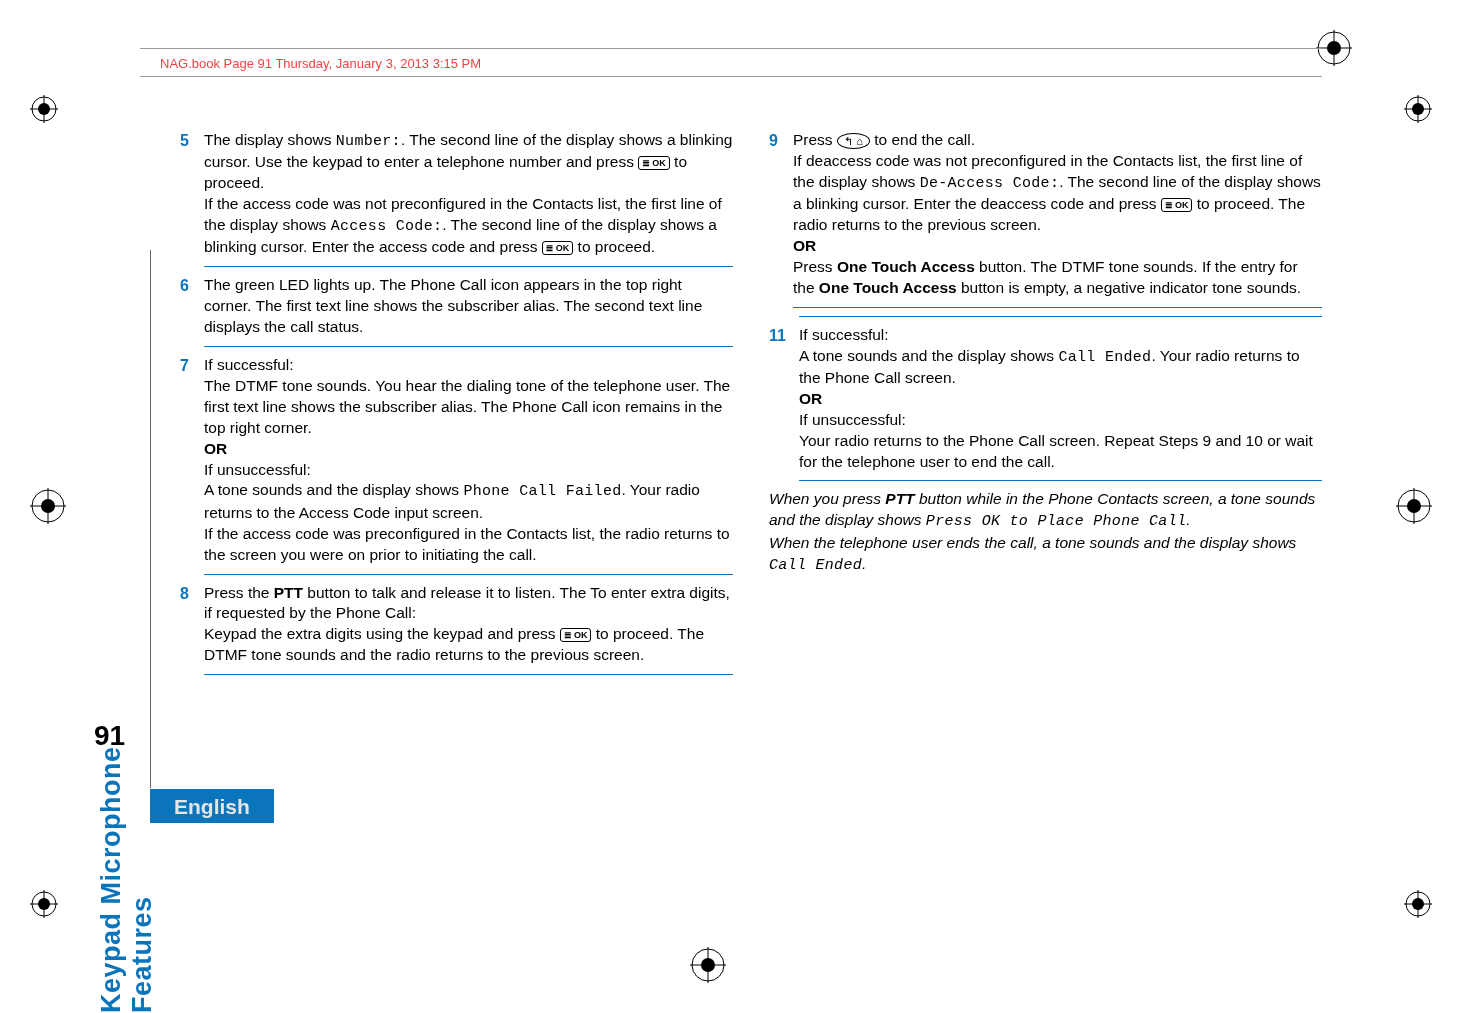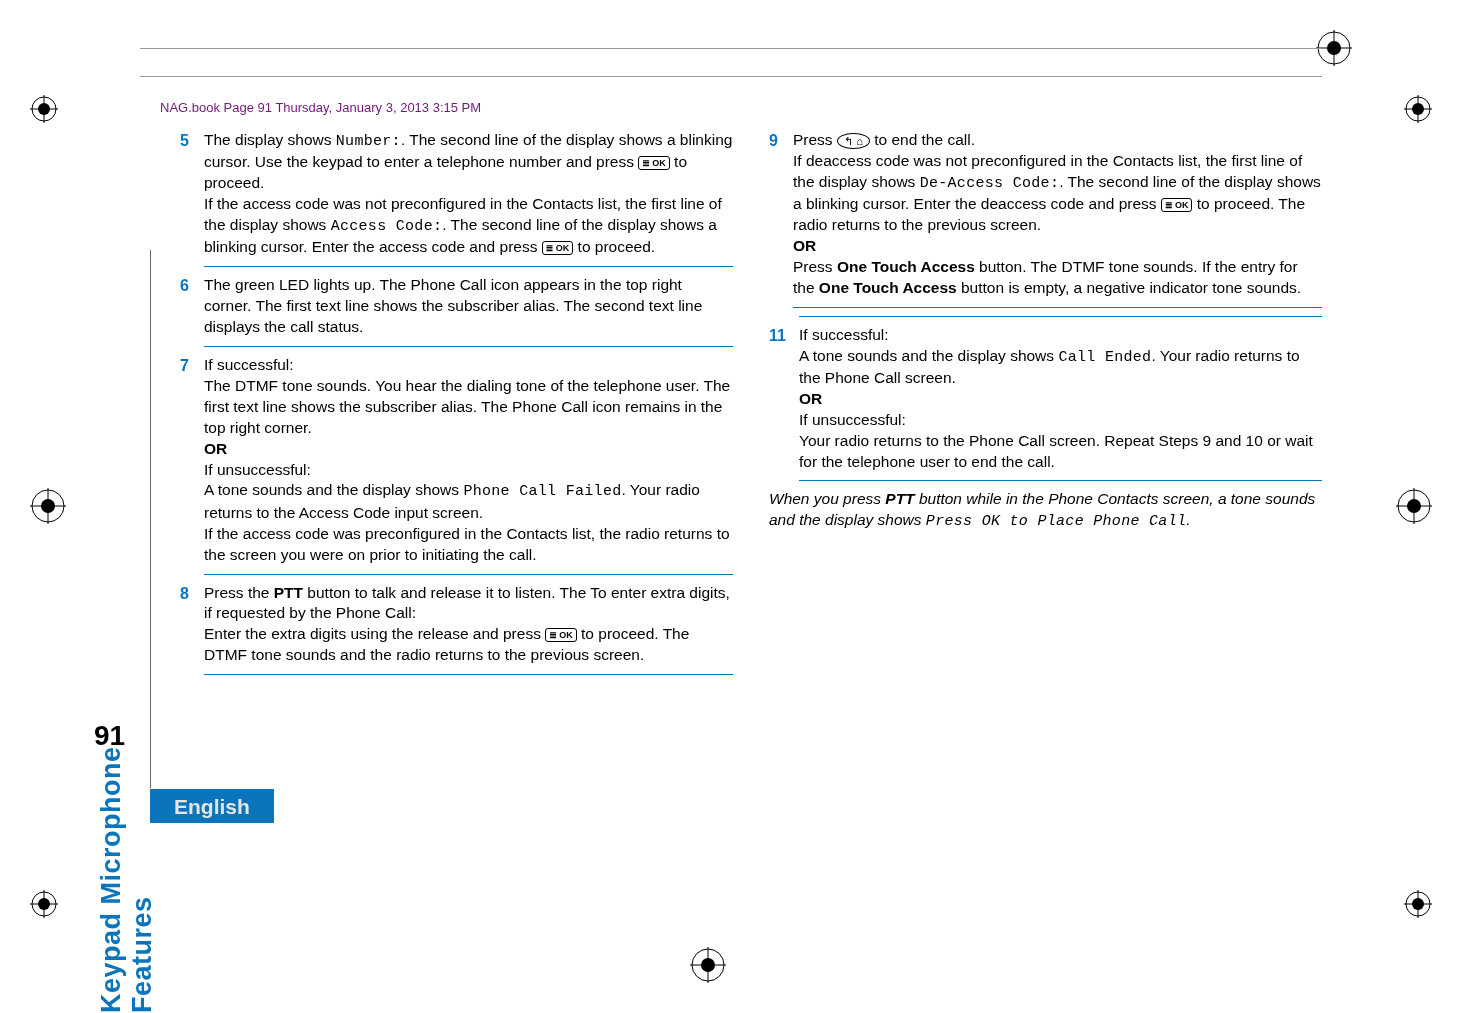--- a/index.html
+++ b/index.html
@@ -28,22 +28,21 @@
   }
   .reg-left { top: 488px; left: 30px; }
   .reg-right { top: 488px; right: 30px; }
   .reg-top { top: 30px; right: 110px; }
   .reg-bottom { bottom: 30px; left: 690px; }
   .header-text {
     position: absolute;
     top: 56px;
     left: 160px;
     font-size: 13px;
-    color: #701a75;
-    margin-top: 44px;
+    color: #ef4444;
   }
   .header-rule {
     position: absolute;
     top: 48px;
     left: 140px;
     right: 140px;
     border-top: 1px solid #999;
   }
   .header-rule2 {
     position: absolute;
@@ -258,21 +257,21 @@
         <span>A tone sounds and the display shows </span><span class="mono">Phone Call Failed</span><span>. Your radio returns to the Access Code input screen.</span><br>
         <span>If the access code was preconfigured in the Contacts list, the radio returns to the screen you were on prior to initiating the call.</span>
       </div>
     </div>
     <div class="divider"></div>
 
     <div class="step">
       <div class="step-num">8</div>
       <div class="step-body">
         <span>Press the </span><b>PTT</b><span> button to talk and release it to listen. The To enter extra digits, if requested by the Phone Call:</span><br>
-        <span>Enter the extra digits using the release and press </span><span class="btn-icon">≣ OK</span><span> to proceed. The DTMF tone sounds and the radio returns to the previous screen.</span>
+        <span>Keypad the extra digits using the keypad and press </span><span class="btn-icon">≣ OK</span><span> to proceed. The DTMF tone sounds and the radio returns to the previous screen.</span>
       </div>
     </div>
     <div class="divider"></div>
 
   </div>
 
   <div class="col">
 
     <div class="step">
       <div class="step-num">9</div>
@@ -296,15 +295,18 @@
         <span>If unsuccessful:</span><br>
         <span>Your radio returns to the Phone Call screen. Repeat Steps 9 and 10 or wait for the telephone user to end the call.</span>
       </div>
     </div>
     <div class="divider wide"></div>
 
     <div class="italic-para">
       <i><span>When you press </span><b>PTT</b><span> button while in the Phone Contacts screen, a tone sounds and the display shows </span></i><span class="mono">Press OK to Place Phone Call</span><i>.</i>
     </div>
 
+    <div class="italic-para">
+      <i>When the telephone user ends the call, a tone sounds and the display shows </i><span class="mono">Call Ended</span><i>.</i>
+    </div>
 
   </div>
 </div>
 
 </body></html>

